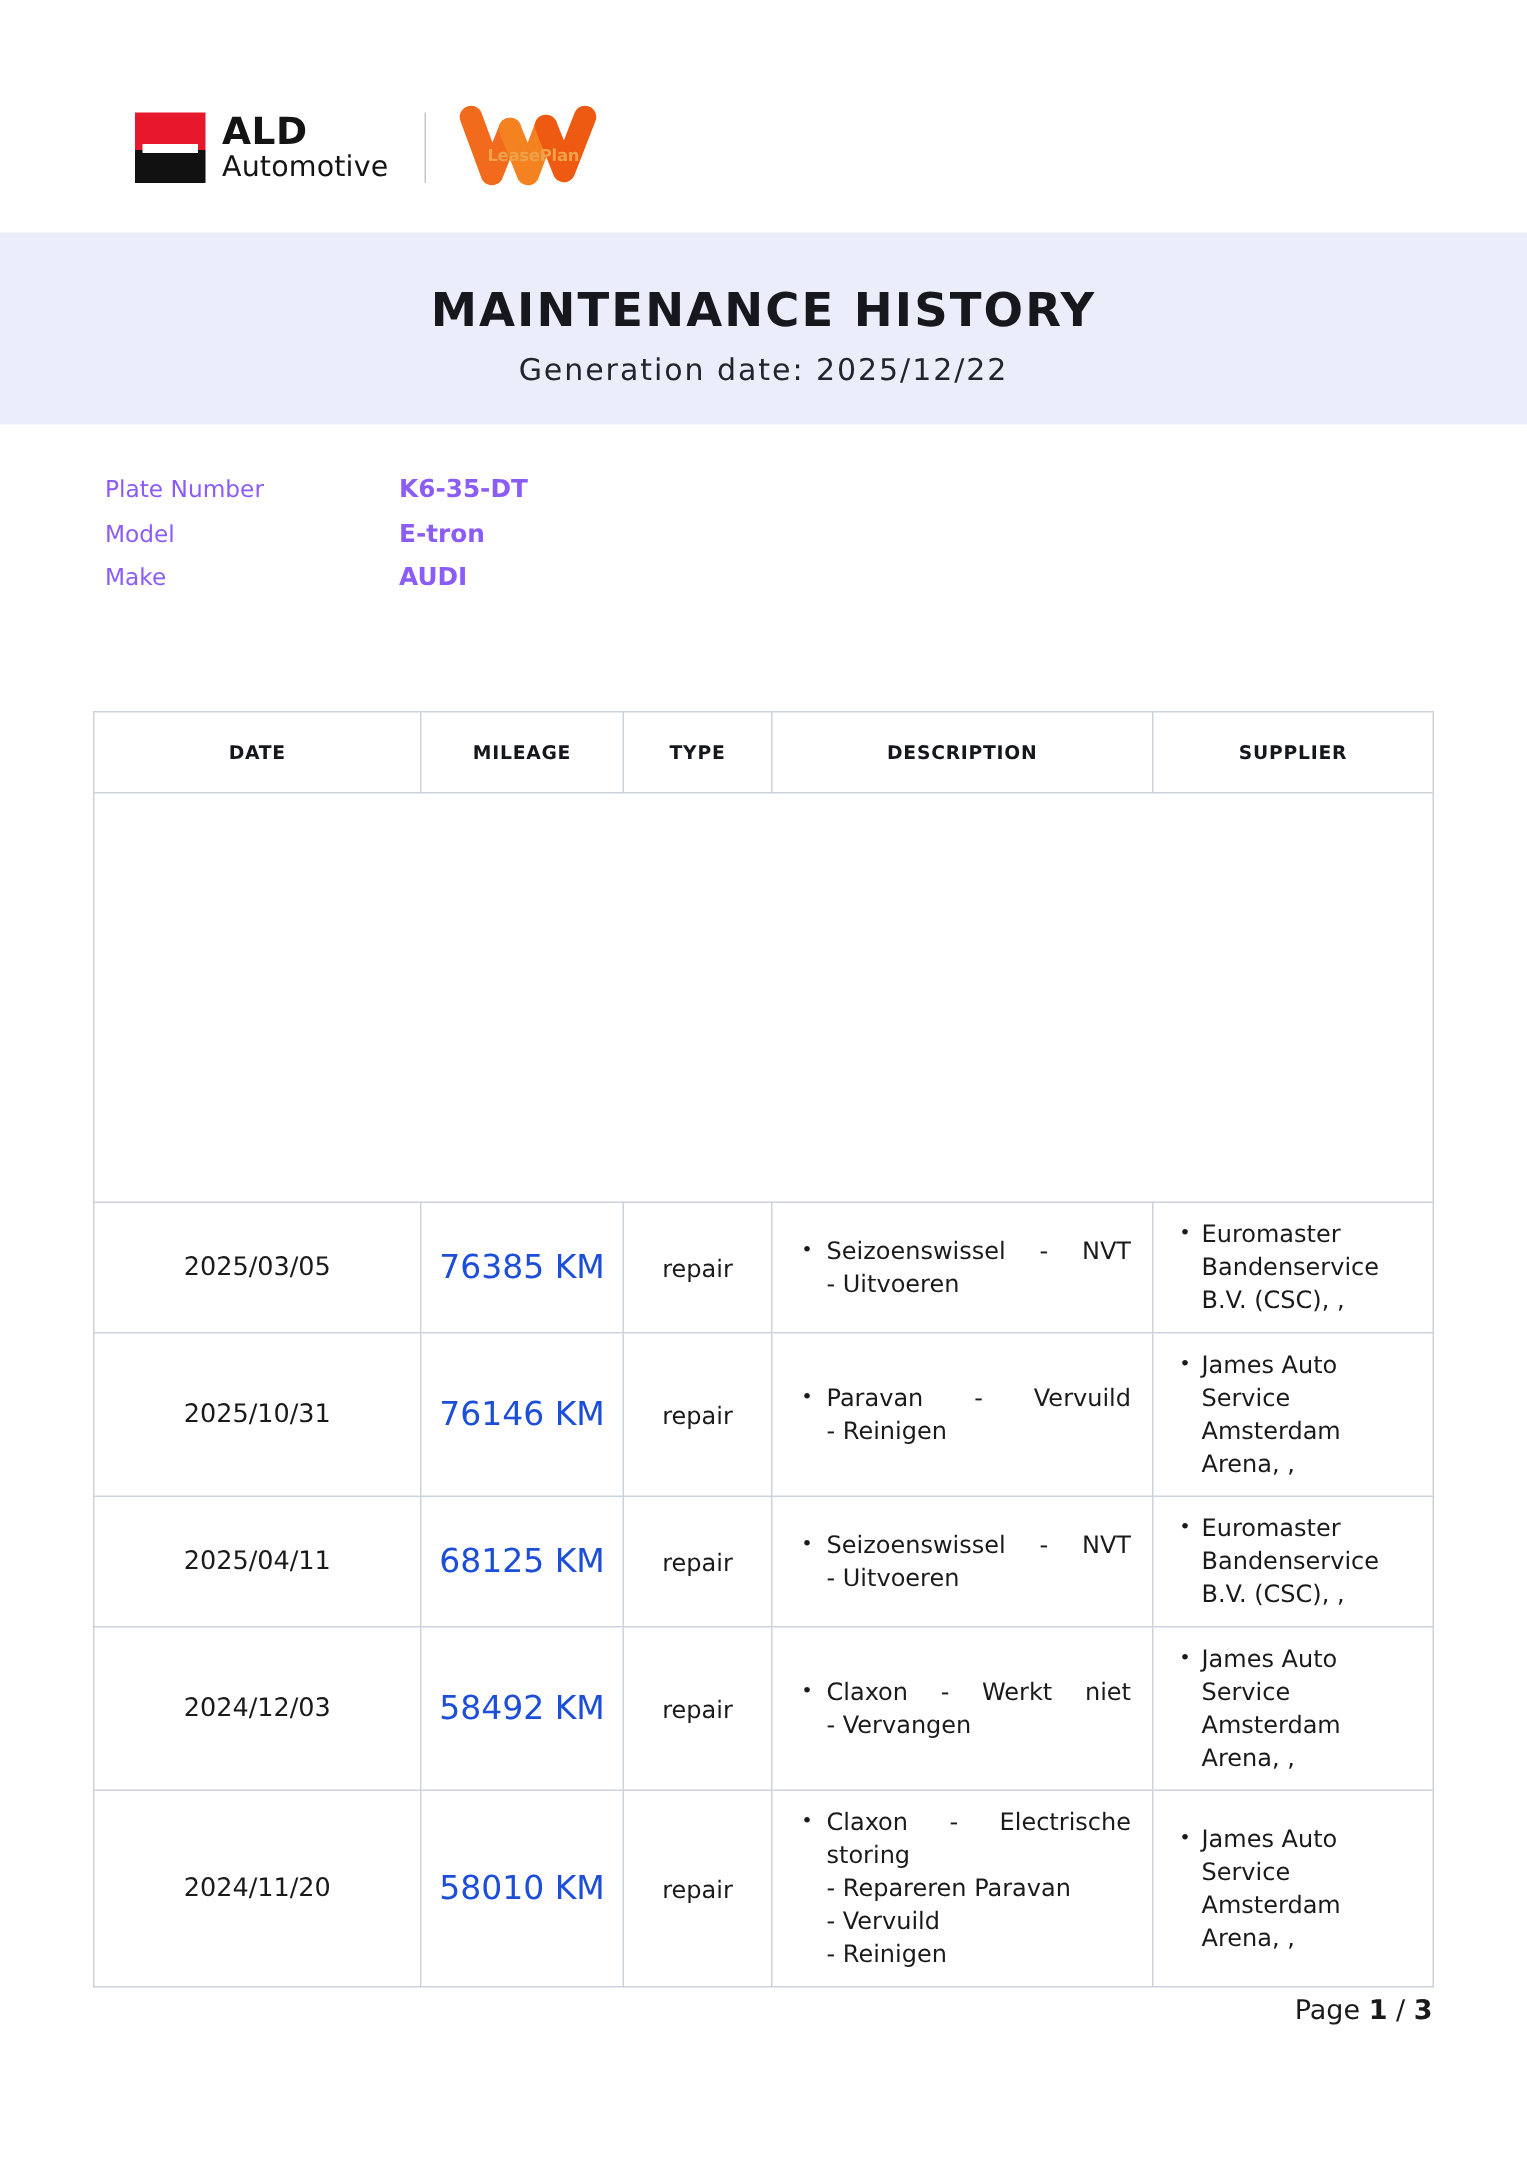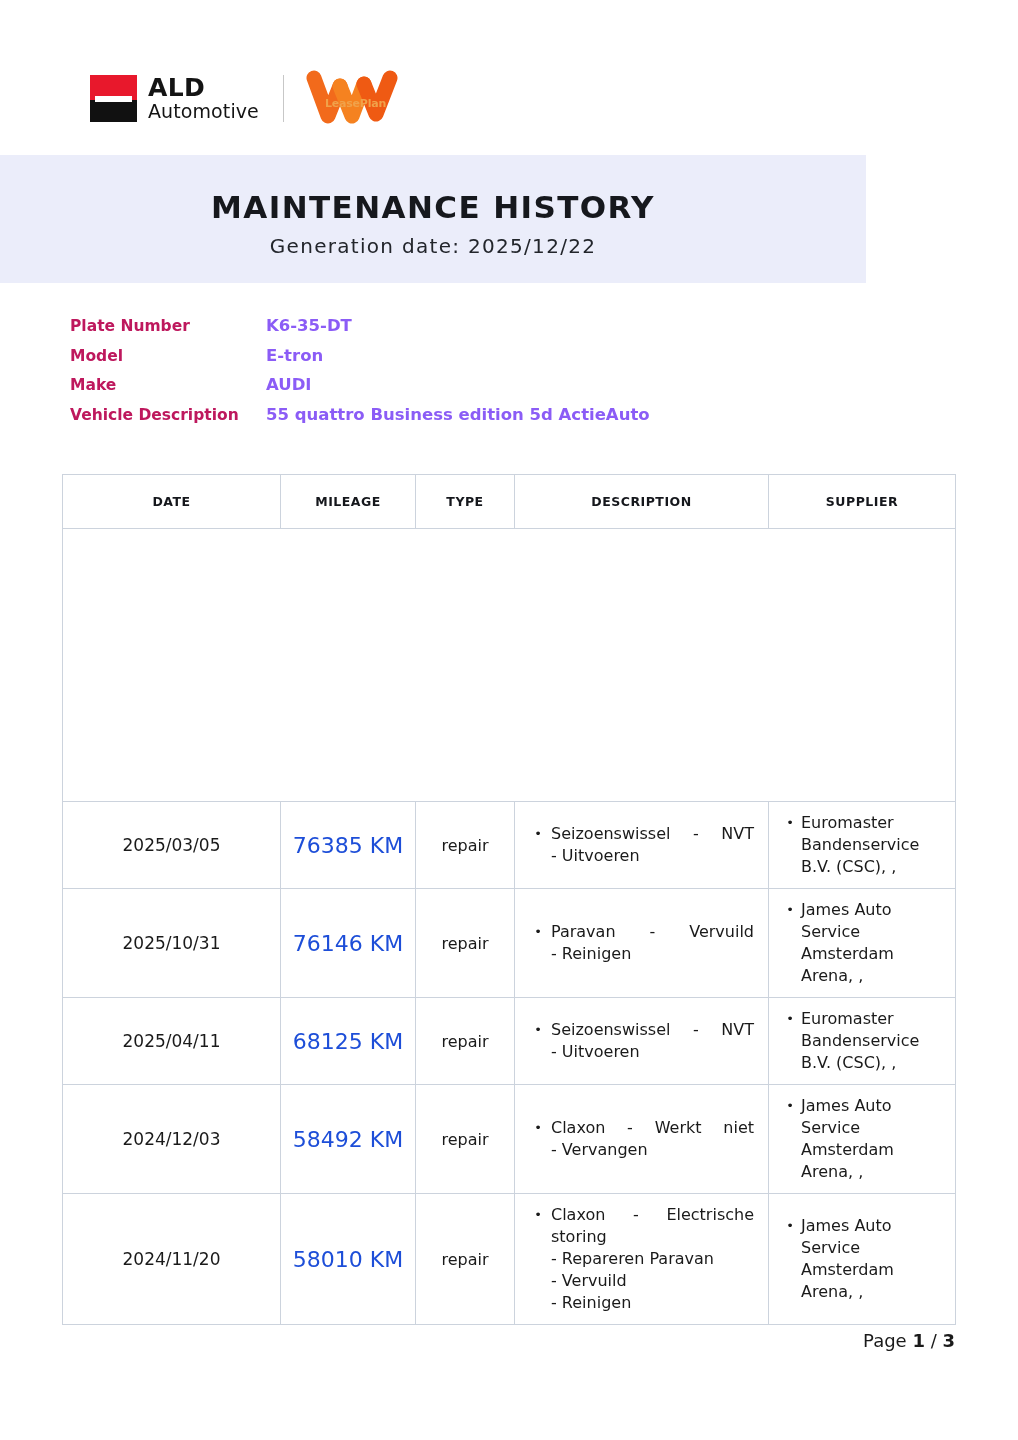--- a/index.html
+++ b/index.html
@@ -98,21 +98,21 @@
     color: #f0a24a;
     letter-spacing: -0.2px;
     white-space: nowrap;
   }
 
   
   .title-banner {
     position: absolute;
     left: 0;
     top: 155px;
-    width: 866px;
+    width: 1018px;
     height: 128px;
     background: #ebedfa;
     text-align: center;
   }
   .doc-title {
     margin: 0;
     padding-top: 34px;
     font-size: 31px;
     font-weight: bold;
     letter-spacing: 1.4px;
@@ -136,22 +136,22 @@
   }
   .vi-row {
     display: flex;
     align-items: baseline;
     height: 29.5px;
   }
   .vi-label {
     width: 196px;
     flex: 0 0 196px;
     font-size: 15.5px;
-    font-weight: bold;
-    color: #be185d;
+    font-weight: normal;
+    color: #8b5cf6;
   }
   .vi-value {
     font-size: 16.5px;
     font-weight: bold;
     color: #8b5cf6;
   }
 
   
   .history-table {
     position: absolute;
@@ -289,24 +289,20 @@
     <div class="vi-label">Plate Number</div>
     <div class="vi-value">K6-35-DT</div>
   </div>
   <div class="vi-row">
     <div class="vi-label">Model</div>
     <div class="vi-value">E-tron</div>
   </div>
   <div class="vi-row">
     <div class="vi-label">Make</div>
     <div class="vi-value">AUDI</div>
-  </div>
-  <div class="vi-row">
-    <div class="vi-label">Vehicle Description</div>
-    <div class="vi-value">55 quattro Business edition 5d ActieAuto</div>
   </div>
 </div>
 
 <table class="history-table">
   <colgroup>
     <col class="c-date">
     <col class="c-mileage">
     <col class="c-type">
     <col class="c-desc">
     <col class="c-supplier">

